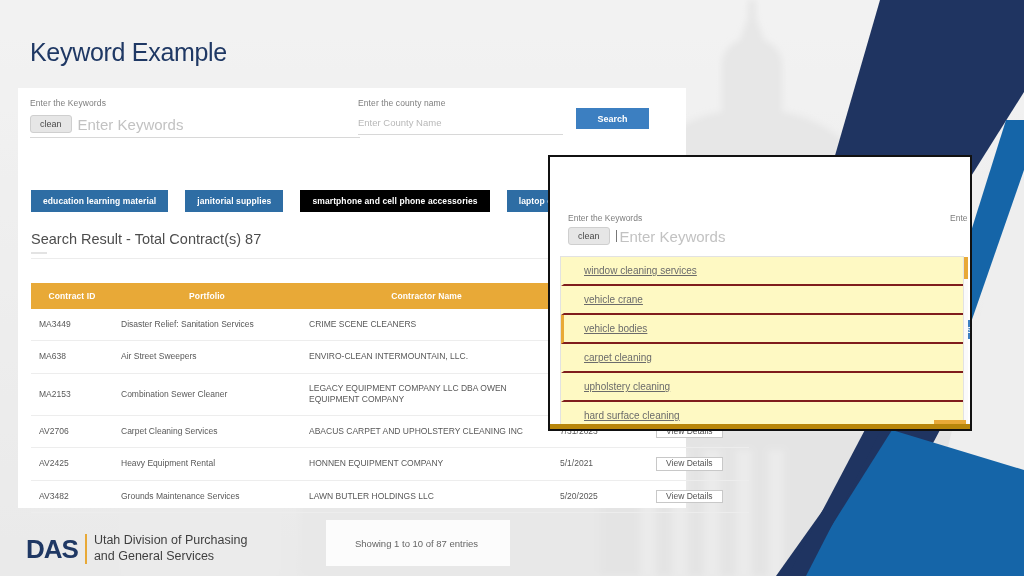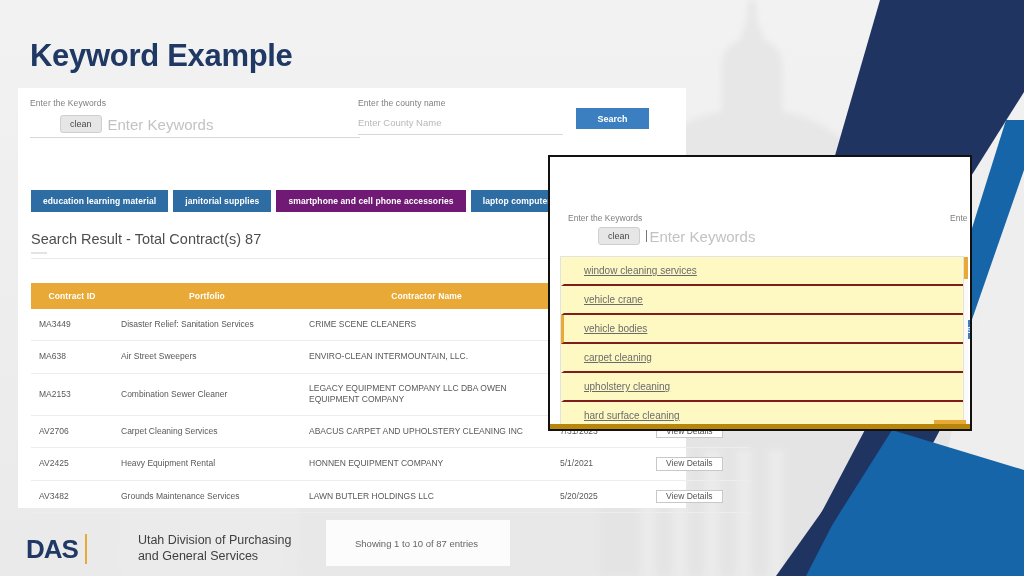--- a/index.html
+++ b/index.html
@@ -17,56 +17,56 @@
 
   
   .panel{
     position:absolute;left:18px;top:88px;width:668px;height:420px;
     background:#ffffff;
   }
 
   
   .page-title{
     position:absolute;left:30px;top:40px;
-    font-size:31px;color:#1f3864;letter-spacing:-.3px;
-    font-weight:700;line-height:1;white-space:nowrap;
+    font-size:25px;color:#1f3864;letter-spacing:-.3px;
+    font-weight:400;line-height:1;white-space:nowrap;
   }
 
   
   .field-label{font-size:8.5px;color:#7d7d7d;letter-spacing:.1px;}
   .kw-row{position:absolute;left:30px;top:98px;width:330px;}
   .kw-input-wrap{display:flex;align-items:center;margin-top:7px;border-bottom:1px solid #d8d8d8;padding-bottom:4px;}
   .chip-token{
     background:#e6e6e6;border:1px solid #cfcfcf;border-radius:3px;
-    font-size:9px;color:#4a4a4a;padding:3px 9px;margin-right:6px;margin-left:30px;
+    font-size:9px;color:#4a4a4a;padding:3px 9px;margin-right:6px;
   }
   .kw-placeholder{font-size:15px;color:#c2c2c2;}
   .county-row{position:absolute;left:358px;top:98px;width:205px;}
   .county-input{margin-top:9px;border-bottom:1px solid #d8d8d8;padding-bottom:6px;font-size:9.5px;color:#b8b8b8;}
   .search-btn{
     position:absolute;left:576px;top:108px;width:73px;height:21px;
     background:#3c7fc1;color:#fff;font-size:9px;font-weight:bold;
     display:flex;align-items:center;justify-content:center;
     border:none;cursor:pointer;
   }
 
   
   .section-head{
     position:absolute;font-size:14.5px;color:#4d4d4d;font-weight:400;
   }
   .section-head::after{
     content:"";display:block;width:16px;height:2px;background:#e3e3e3;margin-top:5px;
   }
-  .chips{position:absolute;left:31px;top:190px;display:flex;gap:5px;}
+  .chips{position:absolute;left:31px;top:190px;display:flex;gap:17px;}
   .chip{
     color:#fff;font-size:8.5px;font-weight:bold;letter-spacing:.1px;
     padding:6px 12px;white-space:nowrap;cursor:pointer;
     background:#2e6da4;
   }
-  .chip.hot{background:#701a75;text-align:right;}
+  .chip.hot{background:#000000;text-align:right;}
 
   
   .tbl-wrap{position:absolute;left:31px;top:258px;width:638px;}
   .tbl-top-rule{height:1px;background:#ececec;margin-bottom:24px;}
   table{border-collapse:collapse;width:100%;table-layout:fixed;}
   thead th{
     background:#e8a937;color:#ffffff;font-size:8.5px;font-weight:bold;
     text-align:center;padding:8px 8px;letter-spacing:.1px;
   }
   tbody td{
@@ -87,21 +87,21 @@
   .entries-box{
     position:absolute;left:326px;top:520px;width:184px;height:46px;
     background:#fcfcfc;display:flex;align-items:center;padding-left:29px;
     font-size:9.5px;color:#656565;box-sizing:border-box;
   }
 
   
   .logo{position:absolute;left:26px;top:533px;display:flex;align-items:center;}
   .logo-mark{font-size:26px;font-weight:bold;color:#1f3864;letter-spacing:-1px;line-height:1;position:relative;}
   .logo-slash{width:2px;height:30px;background:#e8a937;margin:0 7px;}
-  .logo-text{font-size:12.5px;color:#3f3f3f;line-height:1.25;margin-left:44px;}
+  .logo-text{font-size:12.5px;color:#3f3f3f;line-height:1.25;}
 
   
   .dialog{
     position:absolute;left:548px;top:155px;width:424px;height:276px;
     background:#ffffff;border:2px solid #111;box-sizing:border-box;
     overflow:hidden;
   }
   .dlg-title{
     position:absolute;left:18px;top:12px;font-size:15.5px;color:#4d4d4d;
   }

